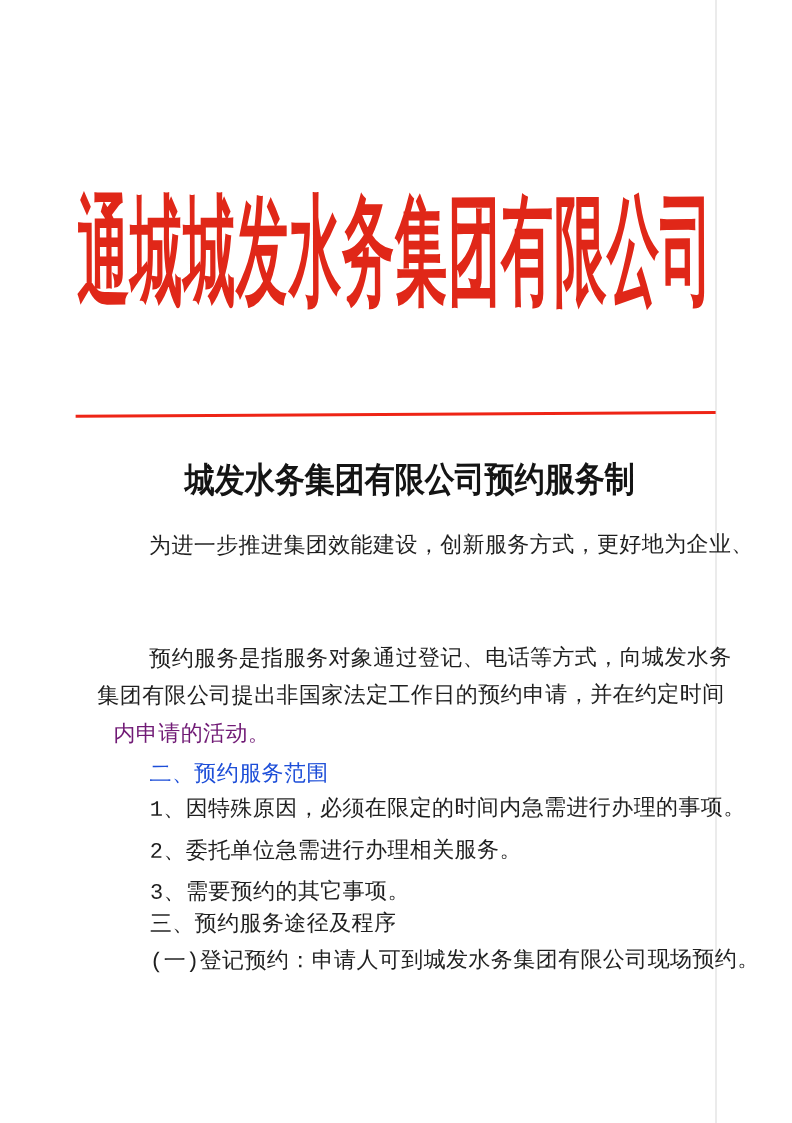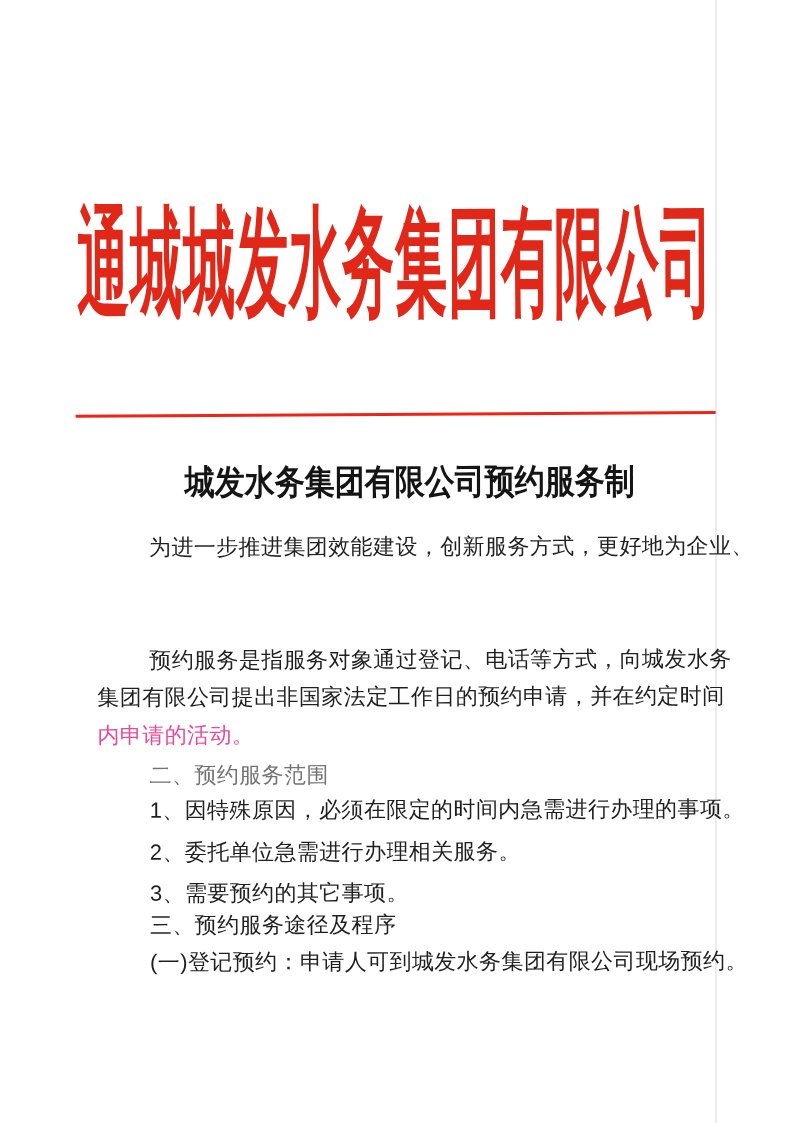--- a/index.html
+++ b/index.html
@@ -2,21 +2,21 @@
 <html><head>
 <meta charset="utf-8">
 <style>
   html, body { margin: 0; padding: 0; background: #ffffff; }
   .page {
     position: relative;
     width: 792px;
     height: 1123px;
     background: #ffffff;
     overflow: hidden;
-    font-family: Liberation Sans, sans-serif;
+    font-family: Liberation Mono, monospace;
   }
   
   .scan-edge {
     position: absolute;
     left: 715px;
     top: 0;
     width: 2px;
     height: 1123px;
     background: #e6e6e6;
     opacity: 0.8;
@@ -91,22 +91,22 @@
 <div class="page">
   <div class="scan-edge"></div>
   <div class="content">
     <div class="letterhead" style="color: rgb(224, 39, 24);">通城城发水务集团有限公司</div>
     <div class="red-rule" style="background: rgb(238, 36, 22);"></div>
     <h1 class="doc-title">城发水务集团有限公司预约服务制</h1>
     <div class="body-text">
         <div class="body-line indent" style="top: 535px; color: rgb(31, 31, 31);">为进一步推进集团效能建设，创新服务方式，更好地为企业、</div>
         <div class="body-line indent" style="top: 648px; color: rgb(31, 31, 31);">预约服务是指服务对象通过登记、电话等方式，向城发水务</div>
         <div class="body-line" style="top: 685px; color: rgb(31, 31, 31);">集团有限公司提出非国家法定工作日的预约申请，并在约定时间</div>
-        <div class="body-line" style="top: 723px; color: #ec4899;">内申请的活动。</div>
-        <div class="body-line indent" style="top: 763px; color: #737373;">二、预约服务范围</div>
+        <div class="body-line" style="top: 723px; color: #701a75; margin-left: 16px;">内申请的活动。</div>
+        <div class="body-line indent" style="top: 763px; color: #1d4ed8;">二、预约服务范围</div>
         <div class="body-line indent" style="top: 798px; color: rgb(31, 31, 31);">1、因特殊原因，必须在限定的时间内急需进行办理的事项。</div>
         <div class="body-line indent" style="top: 840px; color: rgb(31, 31, 31);">2、委托单位急需进行办理相关服务。</div>
         <div class="body-line indent" style="top: 881px; color: rgb(31, 31, 31);">3、需要预约的其它事项。</div>
         <div class="body-line indent" style="top: 913px; color: rgb(31, 31, 31);">三、预约服务途径及程序</div>
         <div class="body-line indent" style="top: 950px; color: rgb(31, 31, 31);">(一)登记预约：申请人可到城发水务集团有限公司现场预约。</div>
       </div>
   </div>
 </div>
 
 </body></html>

